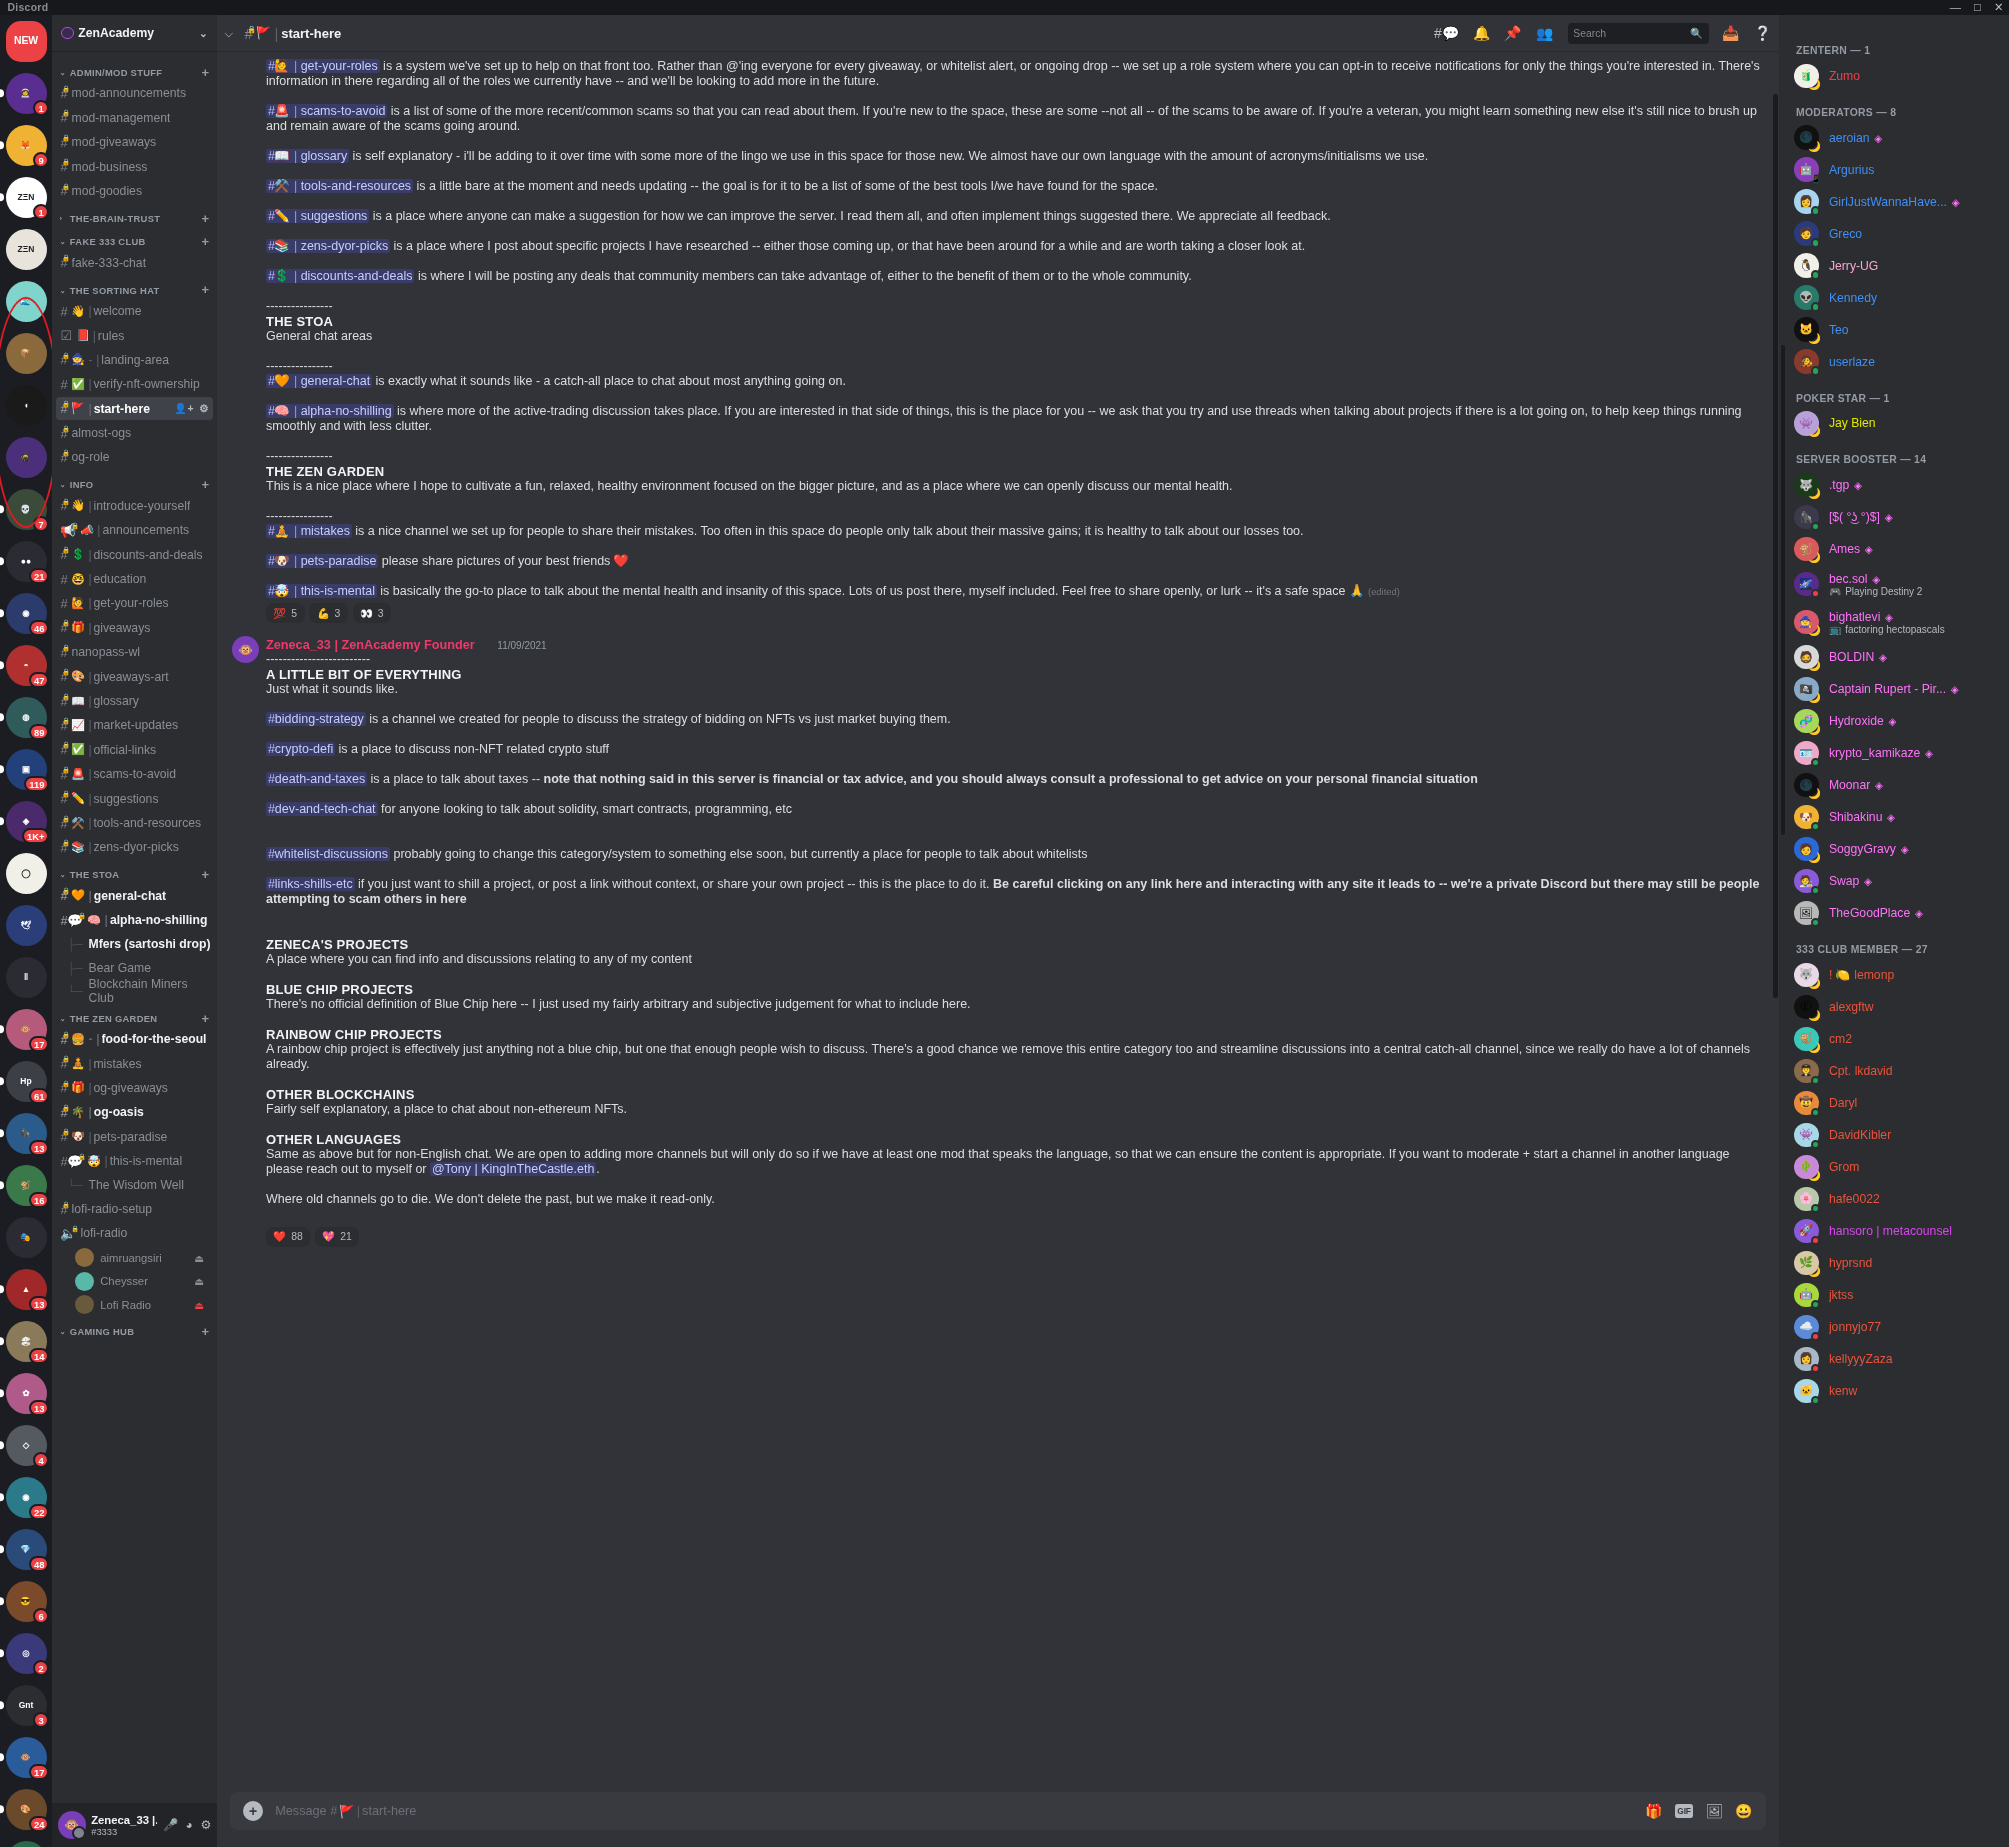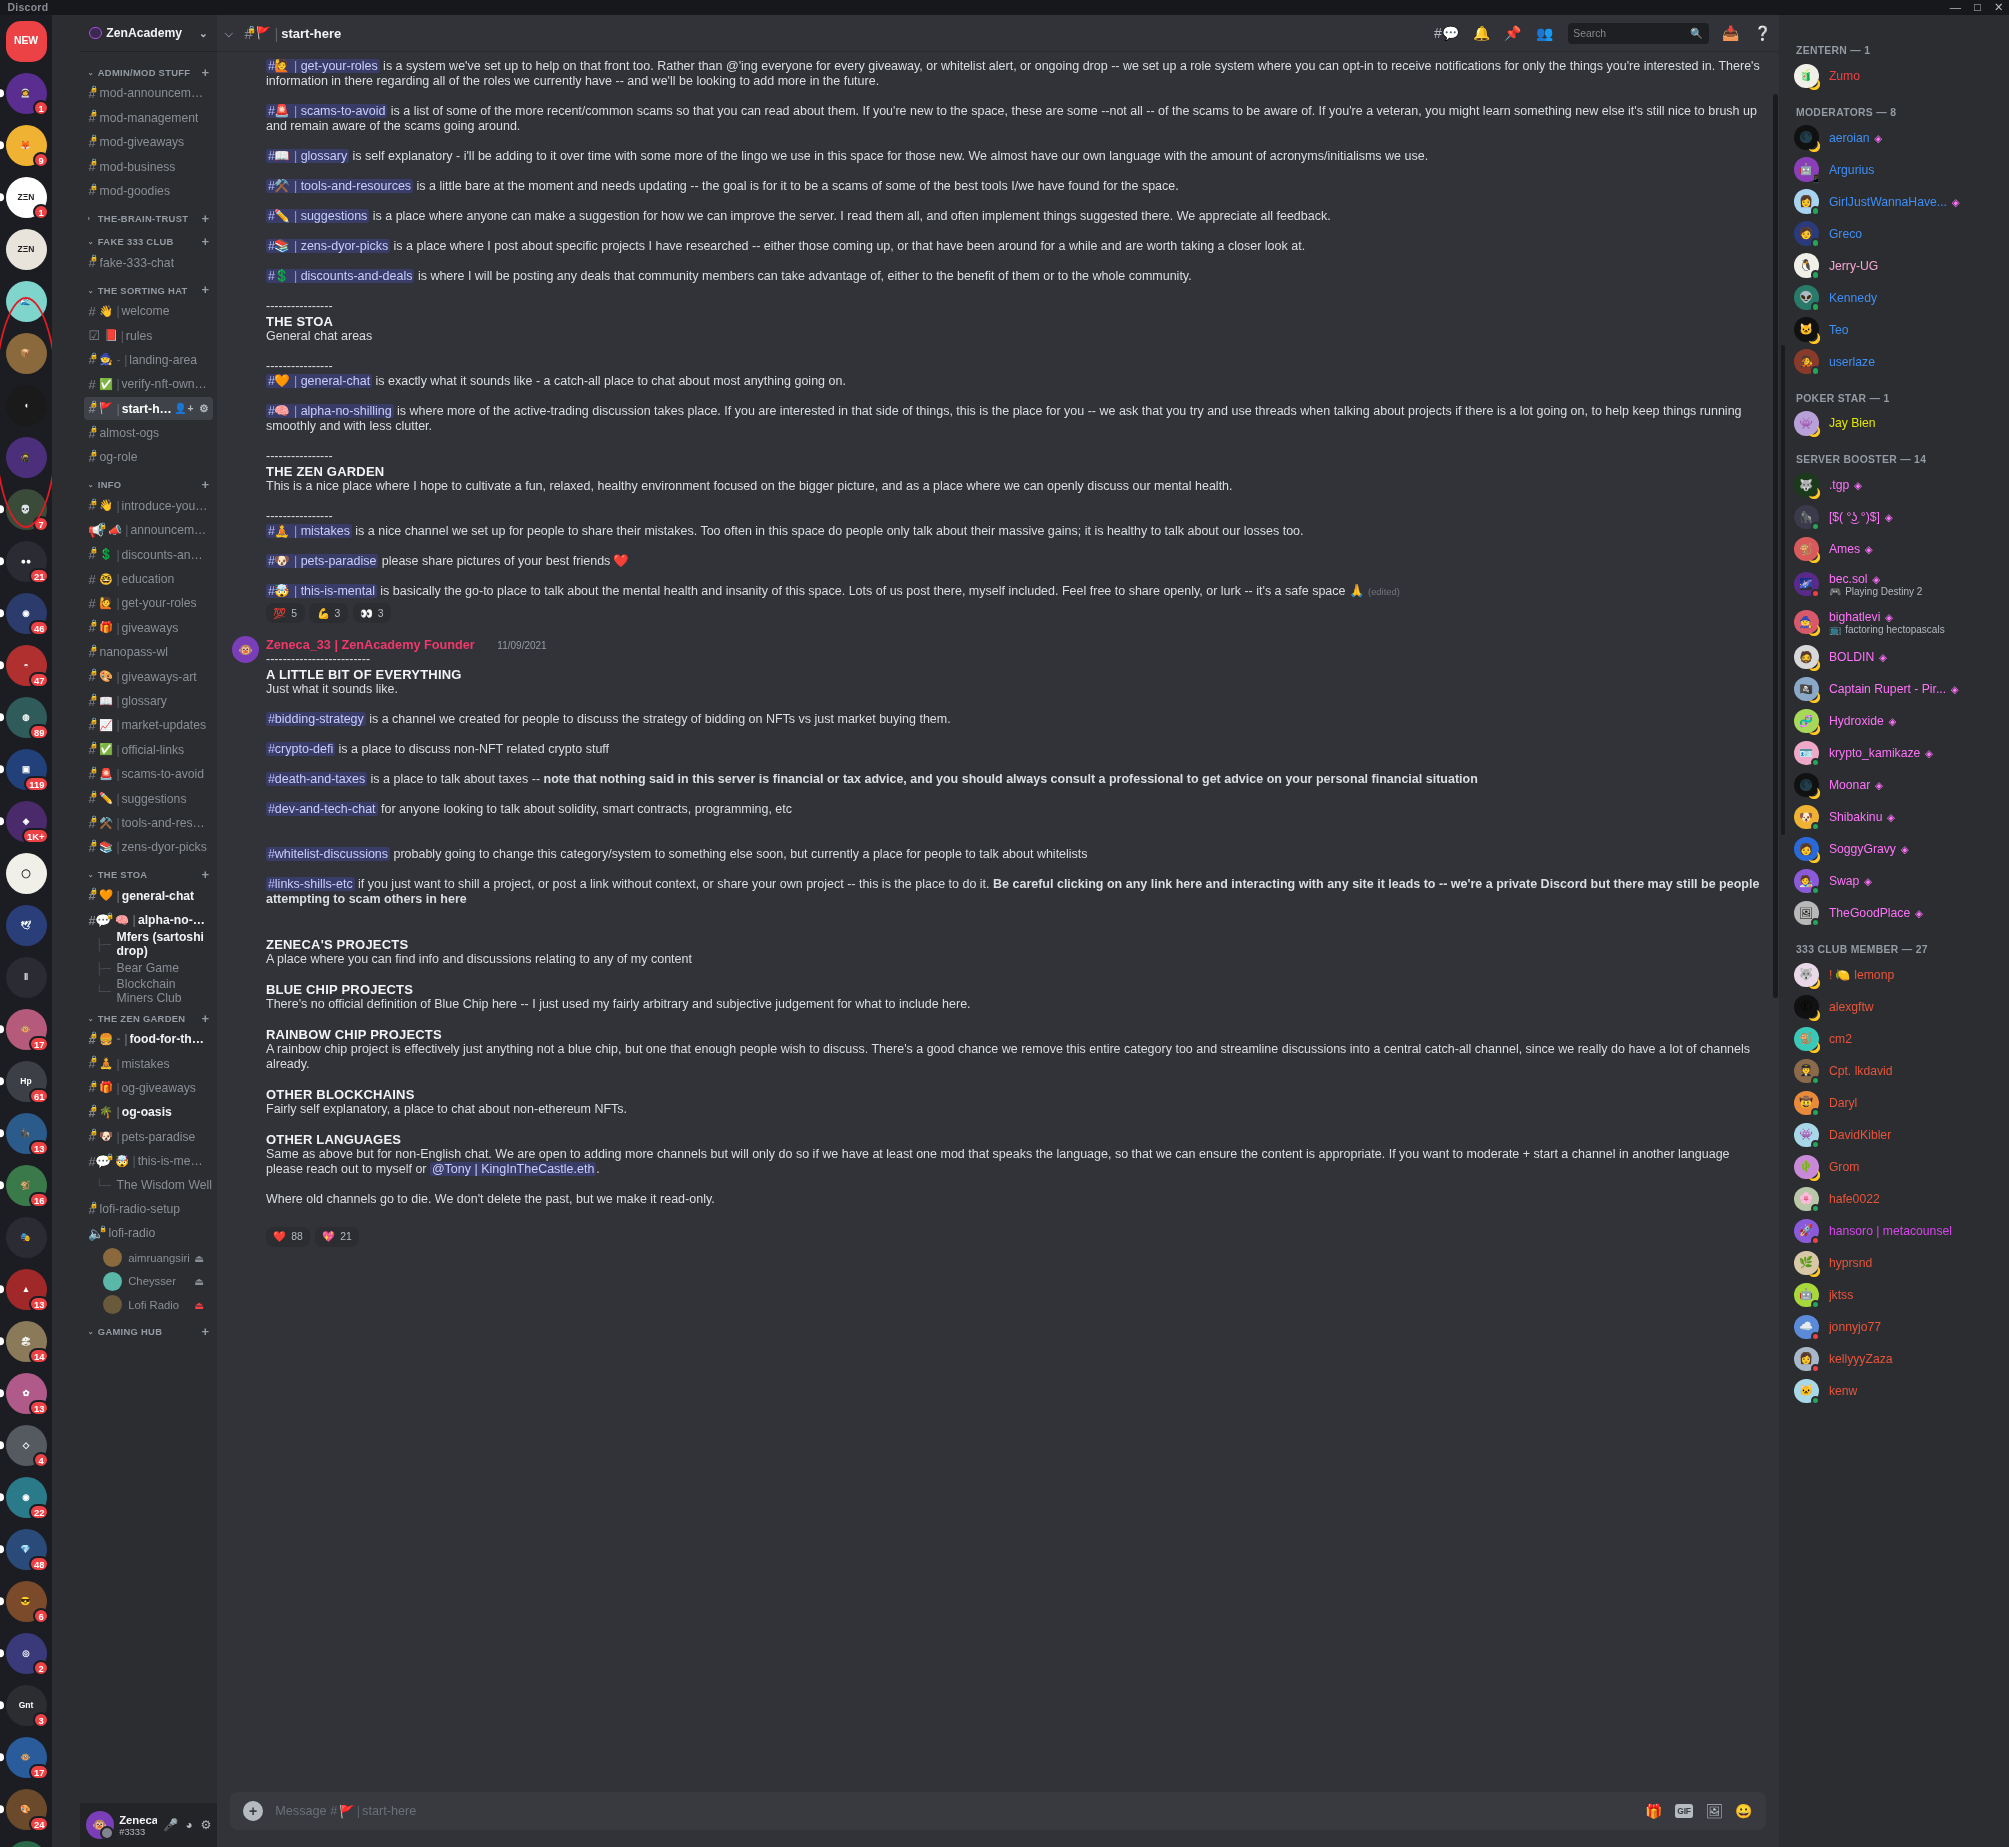--- a/index.html
+++ b/index.html
@@ -42,21 +42,21 @@
     width:3.8px; height:7.5px; background:#fff; border-radius:0 3.8px 3.8px 0;
   }
   .srv.new .ico{ background:#ed4245; border-radius:15px; font-size:10.4px; }
   #rail-annotation{
     position:absolute; left:-7.5px; top:282px; width:66px; height:231px;
     border:2.8px solid #e01b24; border-radius:50%/50%;
     pointer-events:none; z-index:40;
   }
 
   
-  #sidebar{ width:165px; flex:0 0 165px; background:#2b2d31; display:flex; flex-direction:column; position:relative;padding-left:28px; }
+  #sidebar{ width:165px; flex:0 0 165px; background:#2b2d31; display:flex; flex-direction:column; position:relative; }
   #guild-header{
     height:36px; display:flex;align-items:center; padding:0 9.4px;
     box-shadow:0 0.9px 0 rgba(0,0,0,.25); color:#f2f3f5; font-weight:bold; font-size:12.2px; cursor:pointer;
   }
   #guild-header .gicon{width:12.2px;height:12.2px;border-radius:50%;background:#3a2a52;border:1.9px solid #b14ae0;margin-right:4.7px;flex:0 0 12.2px;}
   #guild-header .gname{flex:1; white-space:nowrap; overflow:hidden;}
   #guild-header .chev{color:#b5bac1;font-size:10.4px;}
   #channels{ flex:1; overflow:hidden; padding-top:6.6px; }
   .cat{
     display:flex; align-items:center; padding:9.4px 7.5px 2.8px 7.5px;
@@ -669,21 +669,21 @@
 
     <div id="msgs">
       <div id="msgs-inner">
           <div class="sp8"></div>
           <div class="msgline"><span class="chmention"><span class="h">#</span>🙋<span style="color:#9098f0"> |</span> get-your-roles</span><span> is a system we've set up to help on that front too. Rather than @'ing everyone for every giveaway, or whitelist alert, or ongoing drop -- we set up a role system where you can opt-in to receive notifications for only the things you're interested in. There's information in there regarding all of the roles we currently have -- and we'll be looking to add more in the future.</span></div>
           <div class="sp16"></div>
           <div class="msgline"><span class="chmention"><span class="h">#</span>🚨<span style="color:#9098f0"> |</span> scams-to-avoid</span><span> is a list of some of the more recent/common scams so that you can read about them. If you're new to the space, these are some  --not all -- of the scams to be aware of. If you're a veteran, you might learn something new else it's still nice to brush up and remain aware of the scams going around.</span></div>
           <div class="sp16"></div>
           <div class="msgline"><span class="chmention"><span class="h">#</span>📖<span style="color:#9098f0"> |</span> glossary</span><span> is self explanatory - i'll be adding to it over time with some more of the lingo we use in this space for those new. We almost have our own language with the amount of acronyms/initialisms we use.</span></div>
           <div class="sp16"></div>
-          <div class="msgline"><span class="chmention"><span class="h">#</span>⚒️<span style="color:#9098f0"> |</span> tools-and-resources</span><span> is a little bare at the moment and needs updating -- the goal is for it to be a scams of some of the best tools I/we have found for the space.</span></div>
+          <div class="msgline"><span class="chmention"><span class="h">#</span>⚒️<span style="color:#9098f0"> |</span> tools-and-resources</span><span> is a little bare at the moment and needs updating -- the goal is for it to be a list of some of the best tools I/we have found for the space.</span></div>
           <div class="sp16"></div>
           <div class="msgline"><span class="chmention"><span class="h">#</span>✏️<span style="color:#9098f0"> |</span> suggestions</span><span> is a place where anyone can make a suggestion for how we can improve the server. I read them all, and often implement things suggested there. We appreciate all feedback.</span></div>
           <div class="sp16"></div>
           <div class="msgline"><span class="chmention"><span class="h">#</span>📚<span style="color:#9098f0"> |</span> zens-dyor-picks</span><span> is a place where I post about specific projects I have researched -- either those coming up, or that have been around for a while and are worth taking a closer look at.</span></div>
           <div class="sp16"></div>
           <div class="msgline"><span class="chmention"><span class="h">#</span>💲<span style="color:#9098f0"> |</span> discounts-and-deals</span><span> is where I will be posting any deals that community members can take advantage of, either to the benefit of them or to the whole community.</span></div>
           <div class="sp16"></div>
           <div class="msgline">----------------</div>
           <div class="msgline hdr">THE STOA</div>
           <div class="msgline">General chat areas</div>

